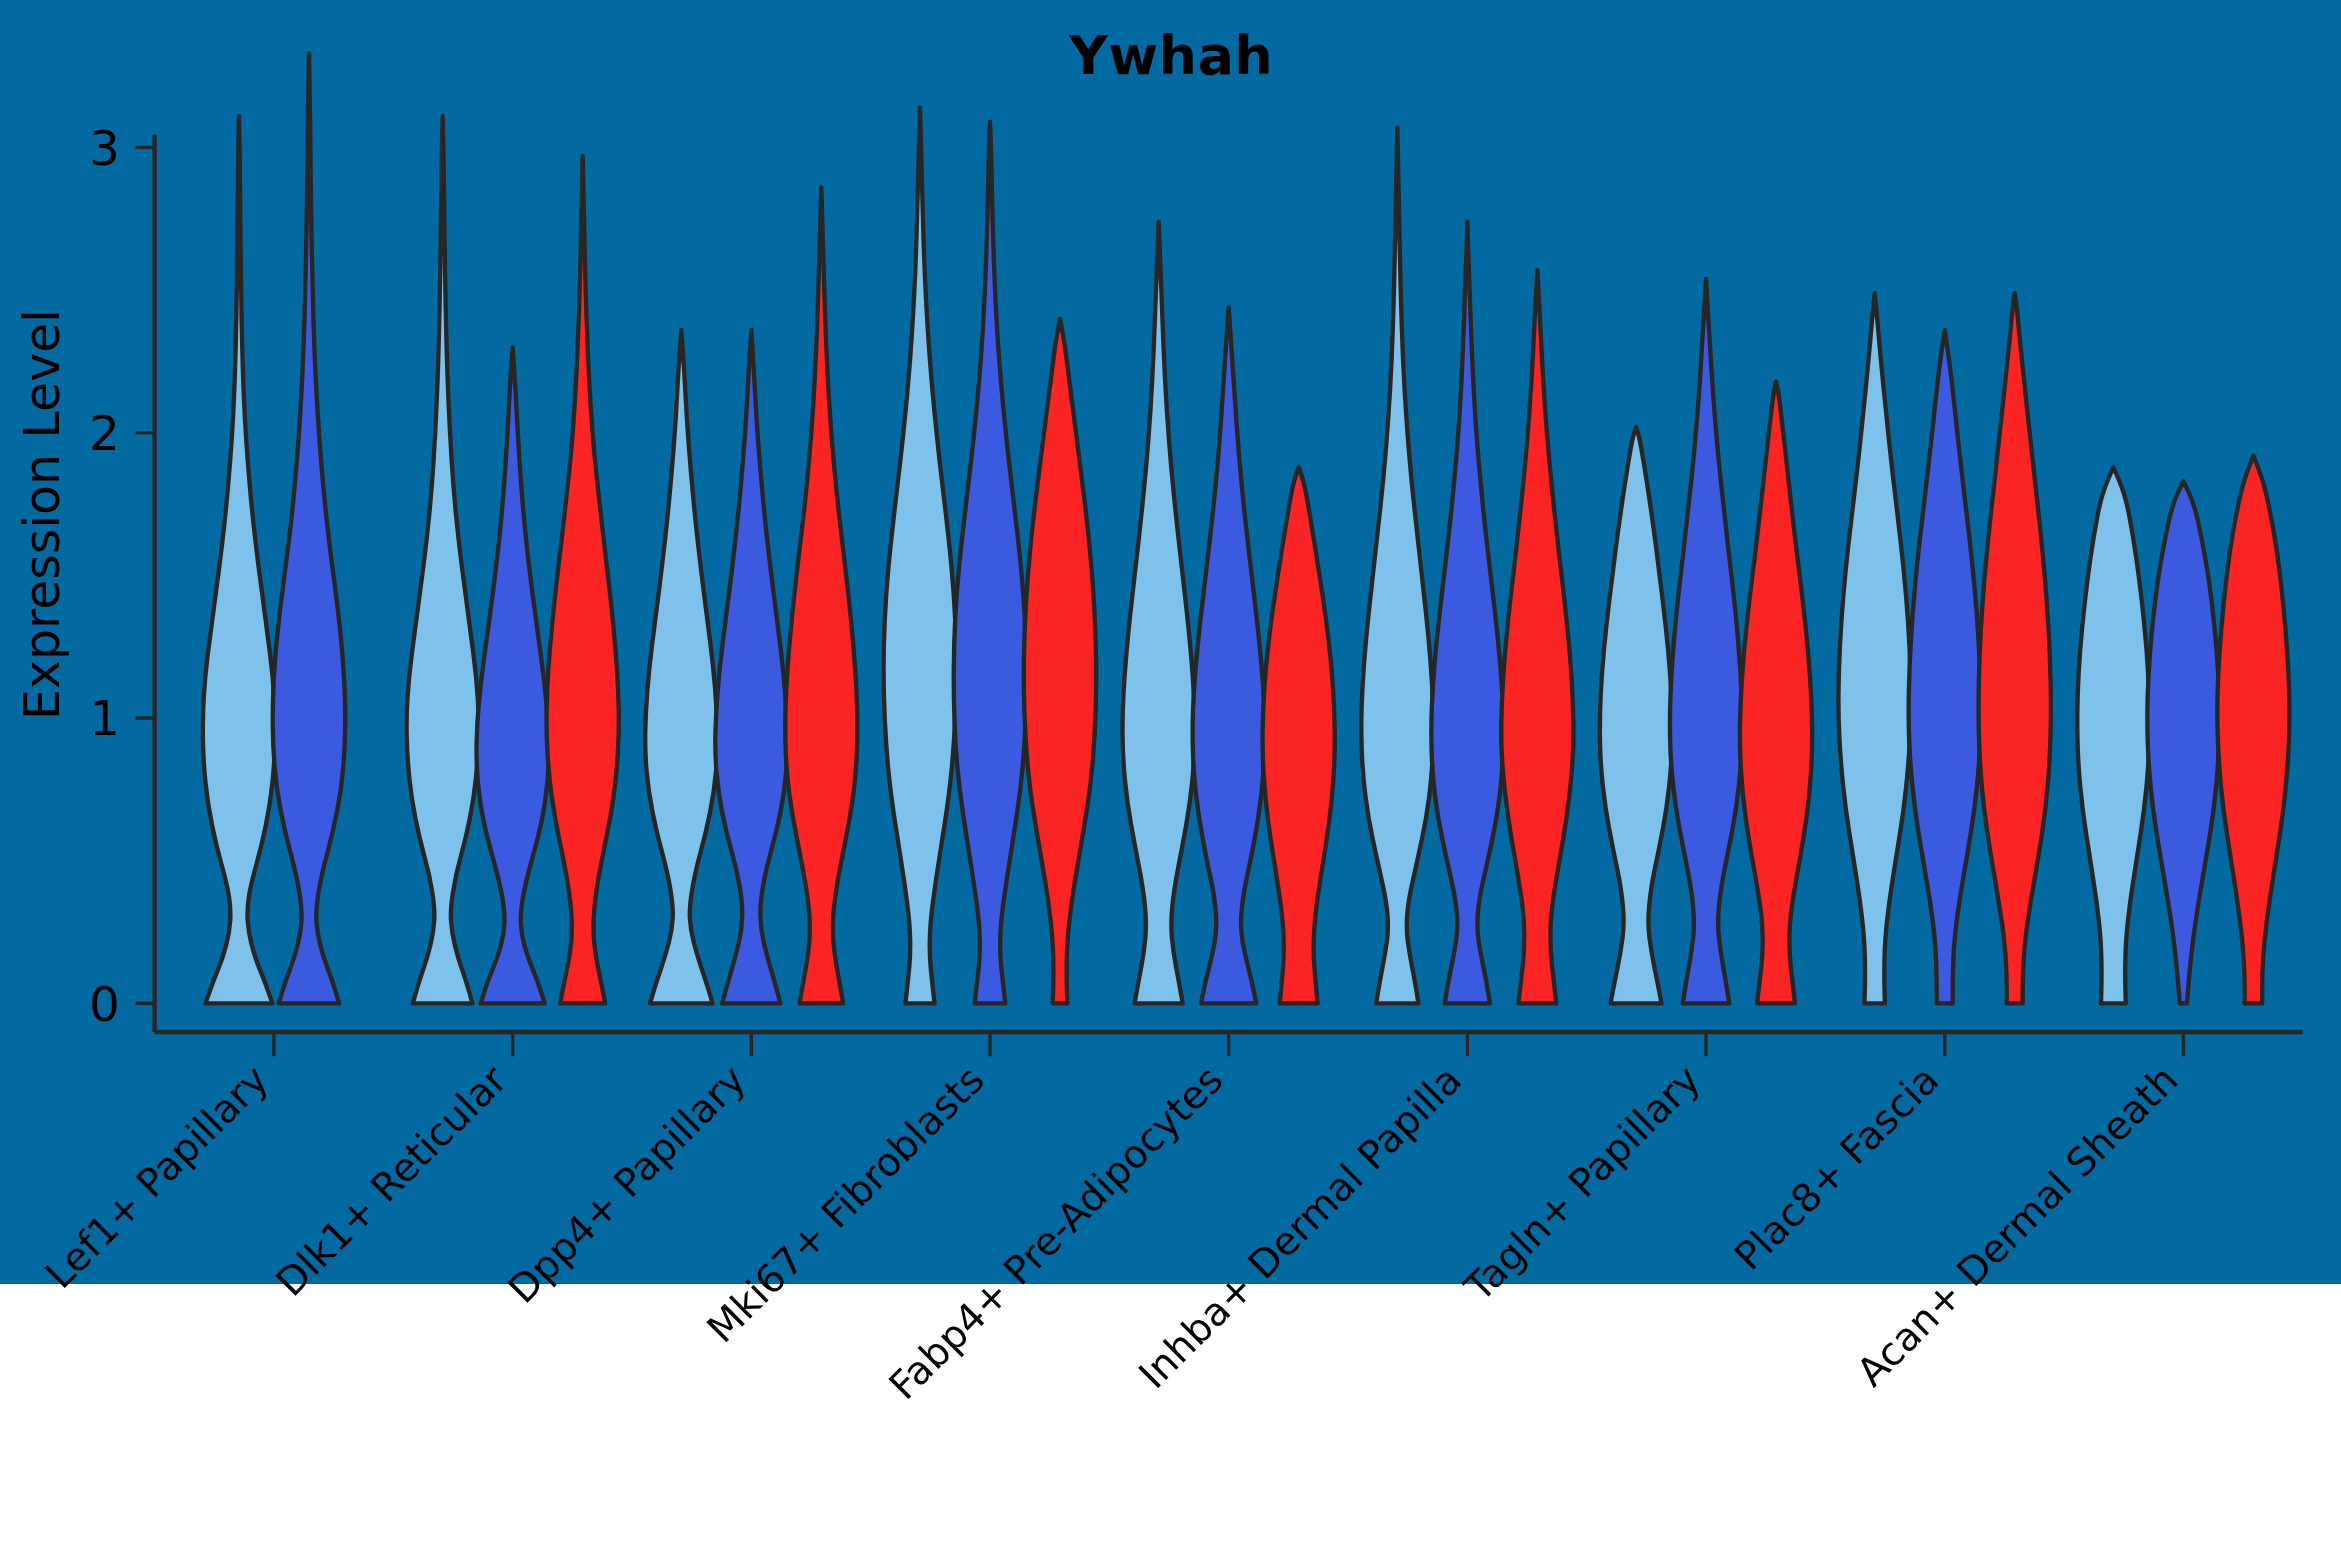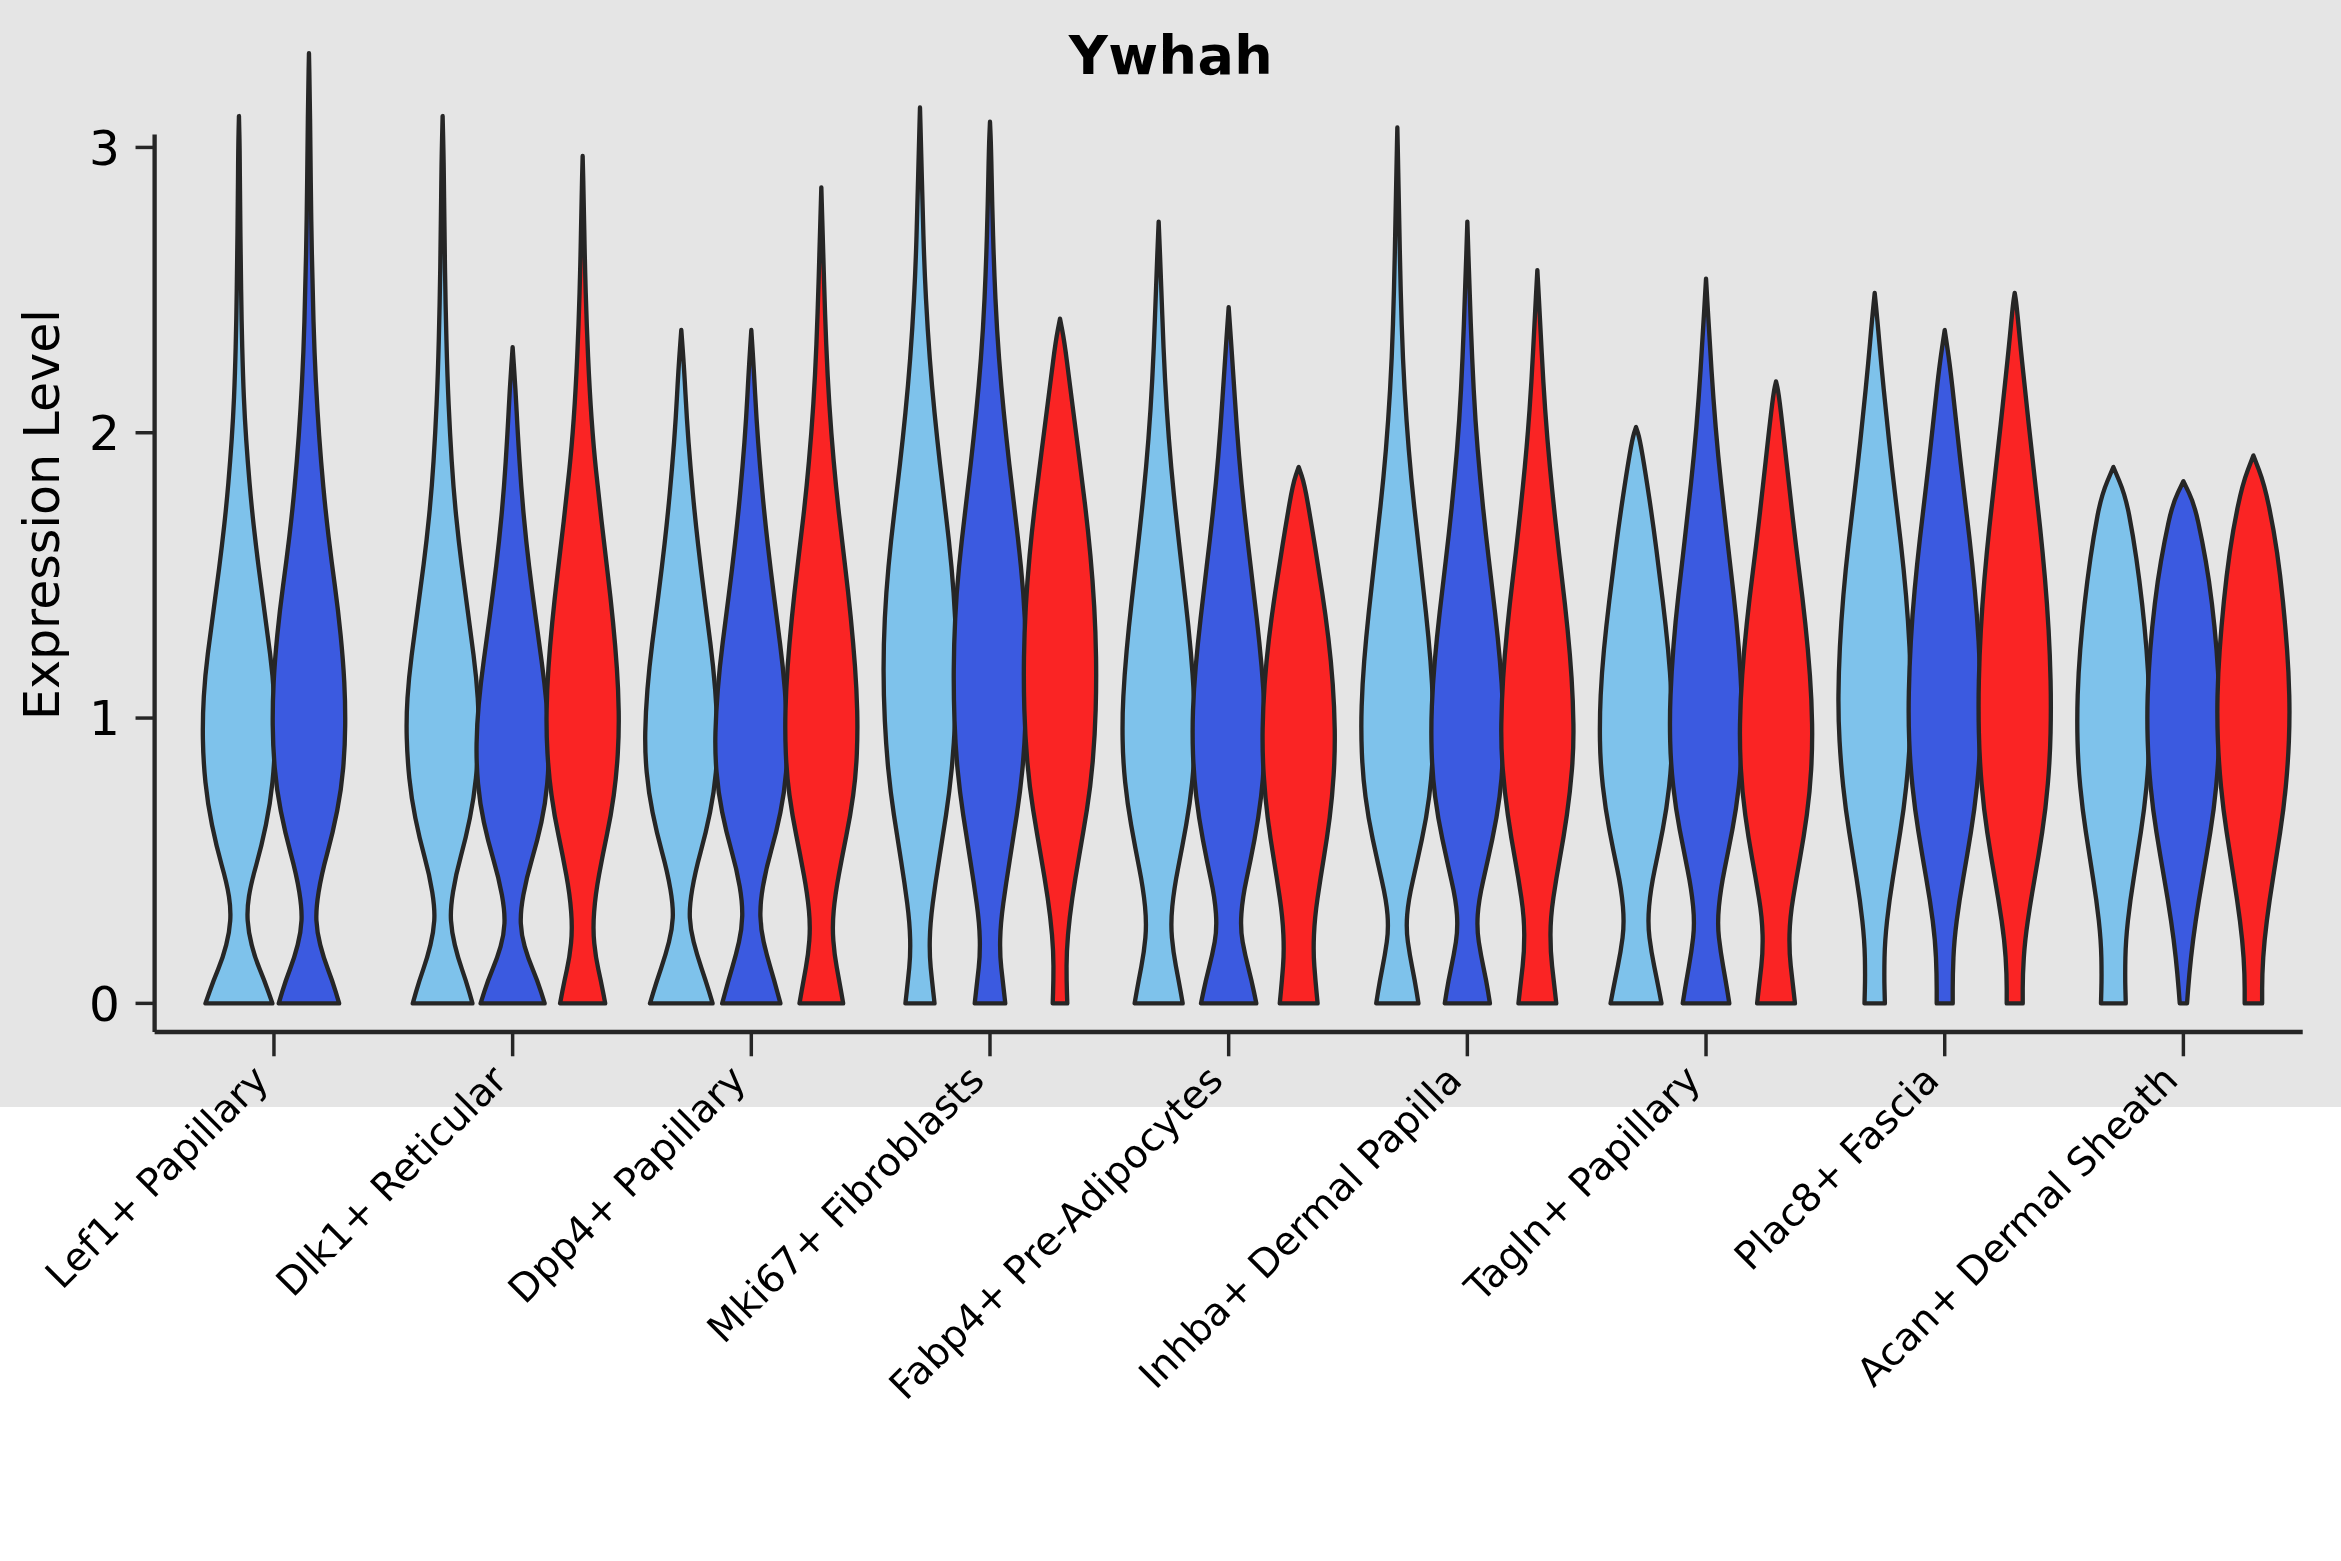--- a/index.html
+++ b/index.html
@@ -1,17 +1,17 @@
 <!DOCTYPE html>
 <html style="font-size:14px"><head>
 <meta charset="utf-8">
 <style>
   html,body{margin:0;padding:0;background:#ffffff;}
   body{width:2342px;height:1561px;font-family:"DejaVu Sans","Liberation Sans",sans-serif;overflow:hidden;}
-  #root{position:relative;width:2342px;height:1107px;background:#e5e5e5;}
+  #root{position:relative;width:2342px;height:1284px;background:#0369a1;}
   #title{
     position:absolute;left:0;top:24px;width:2342px;text-align:center;
     font-size:54px;font-weight:bold;color:#000;letter-spacing:0.4px;
   }
   #ylabel{
     position:absolute;
     left:-201px;top:486px;width:486px;text-align:center;
     font-size:49px;color:#000;
     transform:rotate(-90deg);transform-origin:center center;
     white-space:nowrap;

